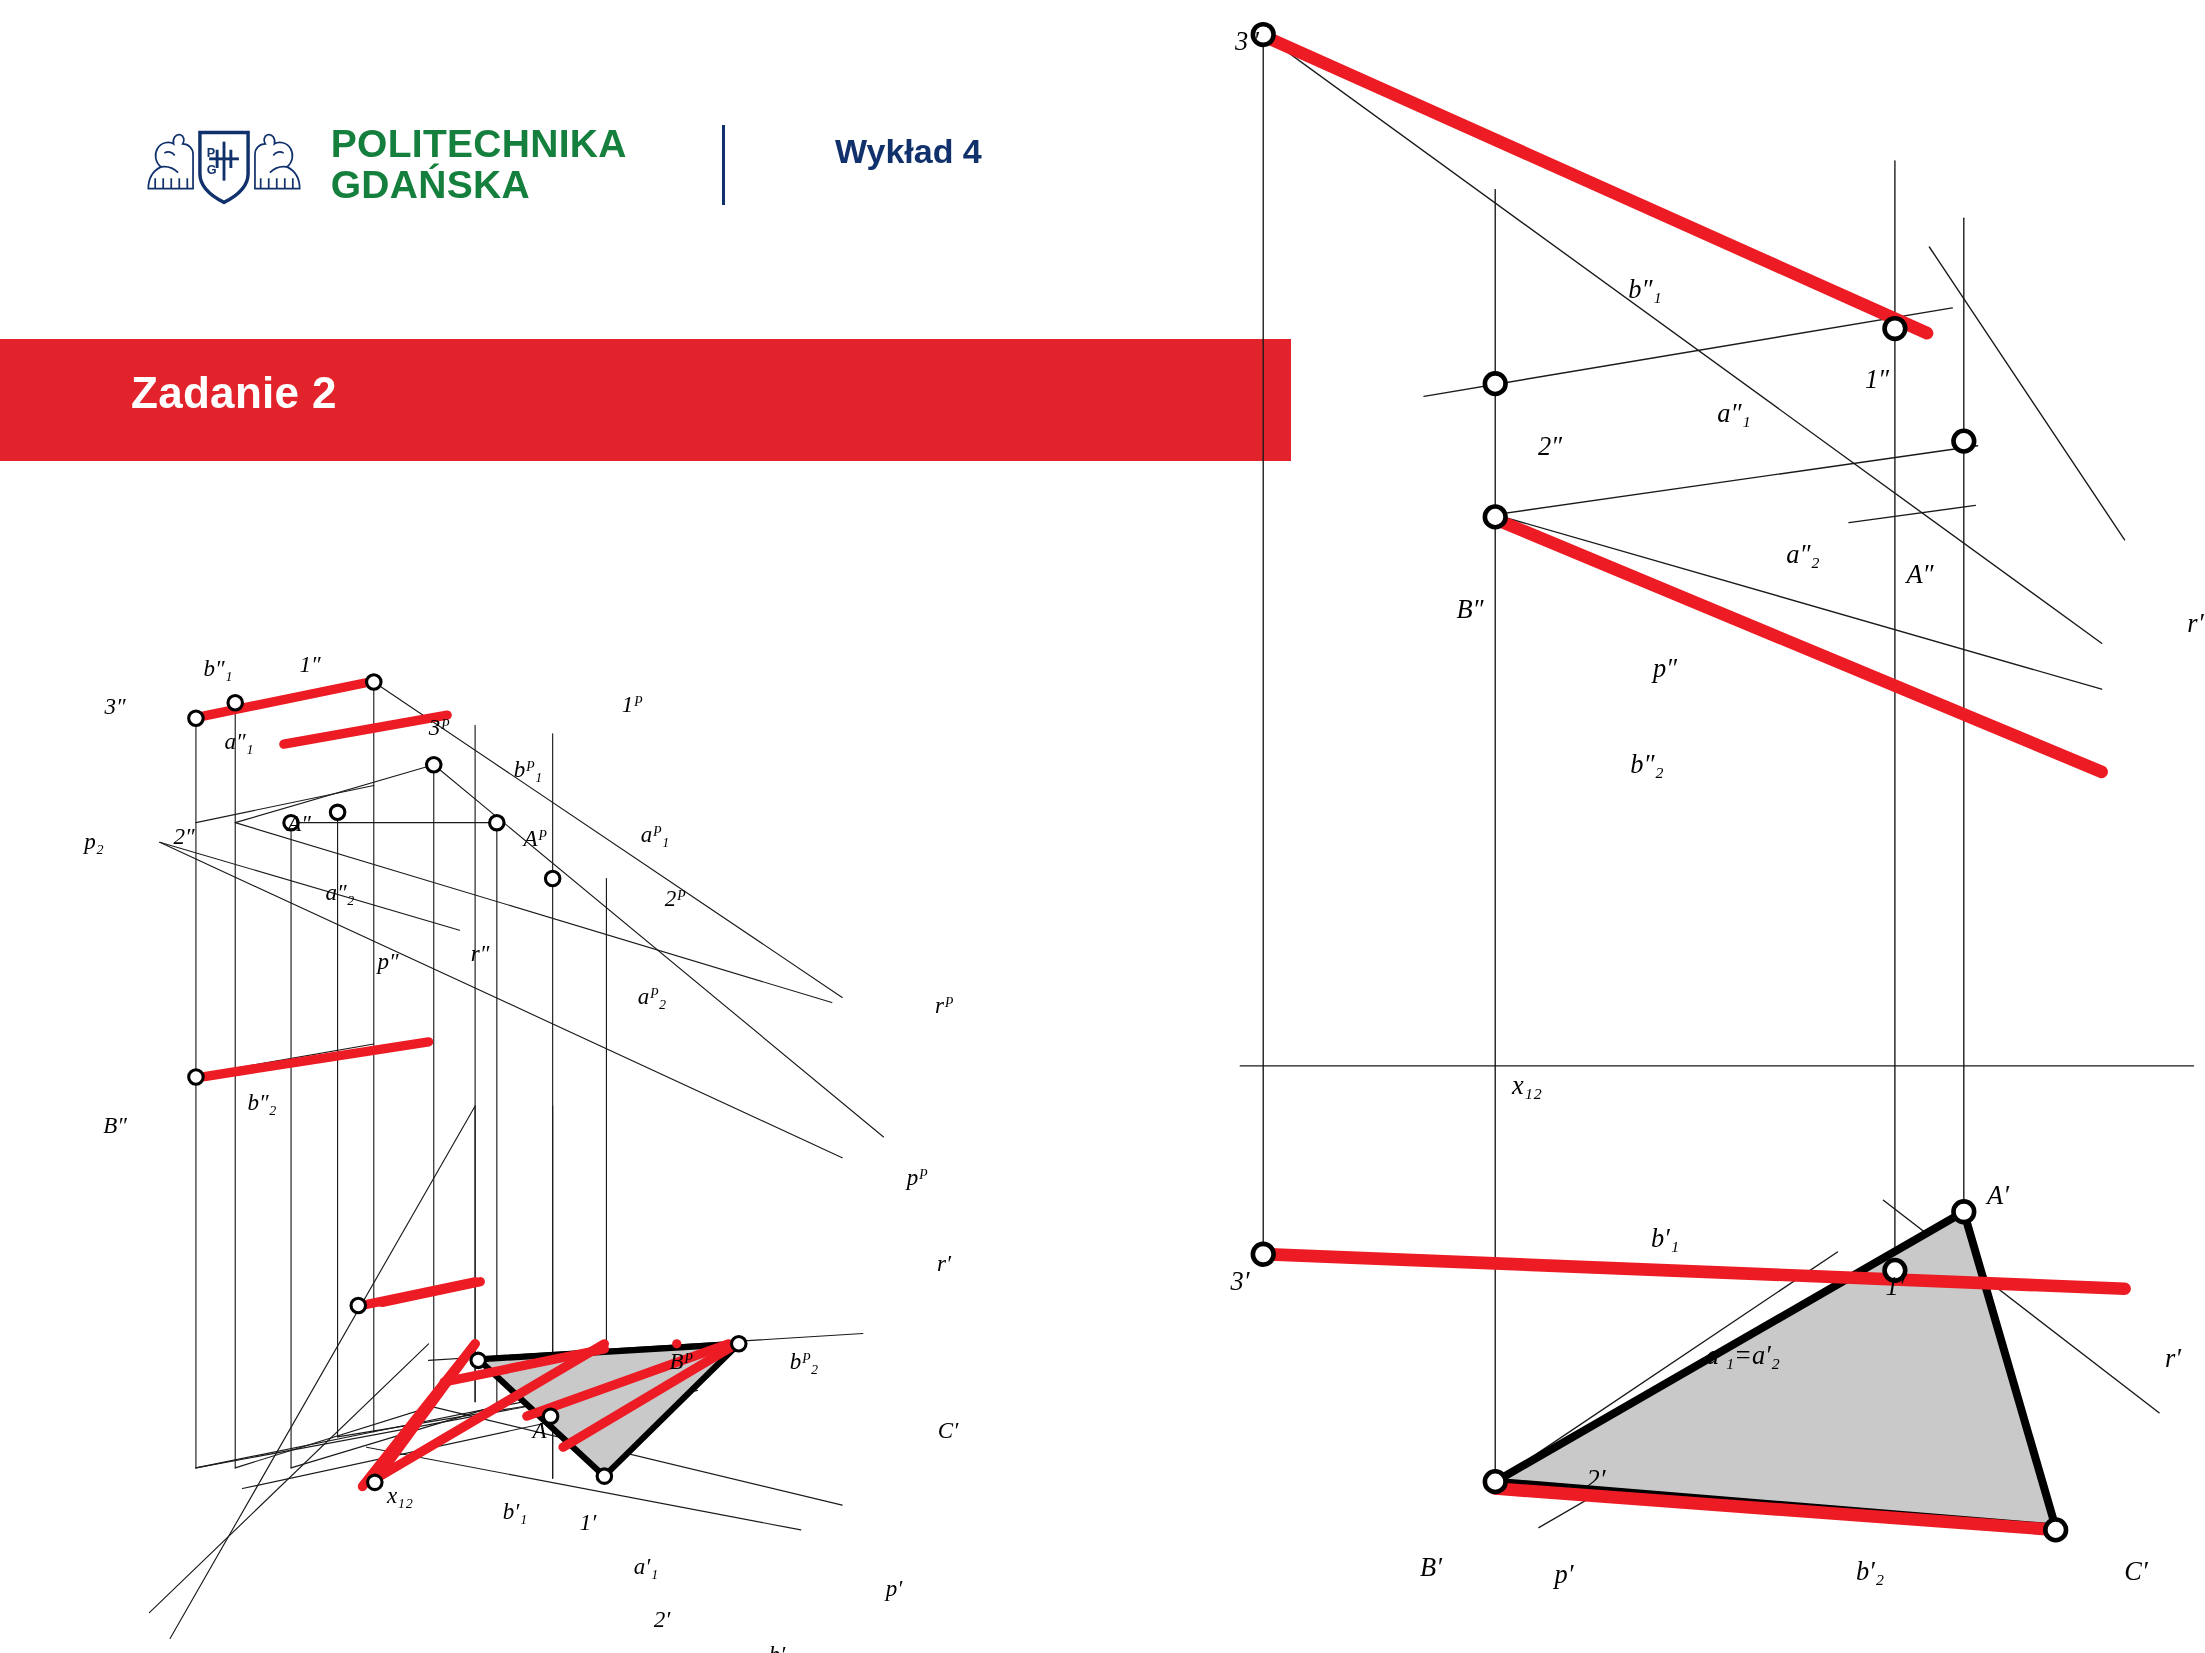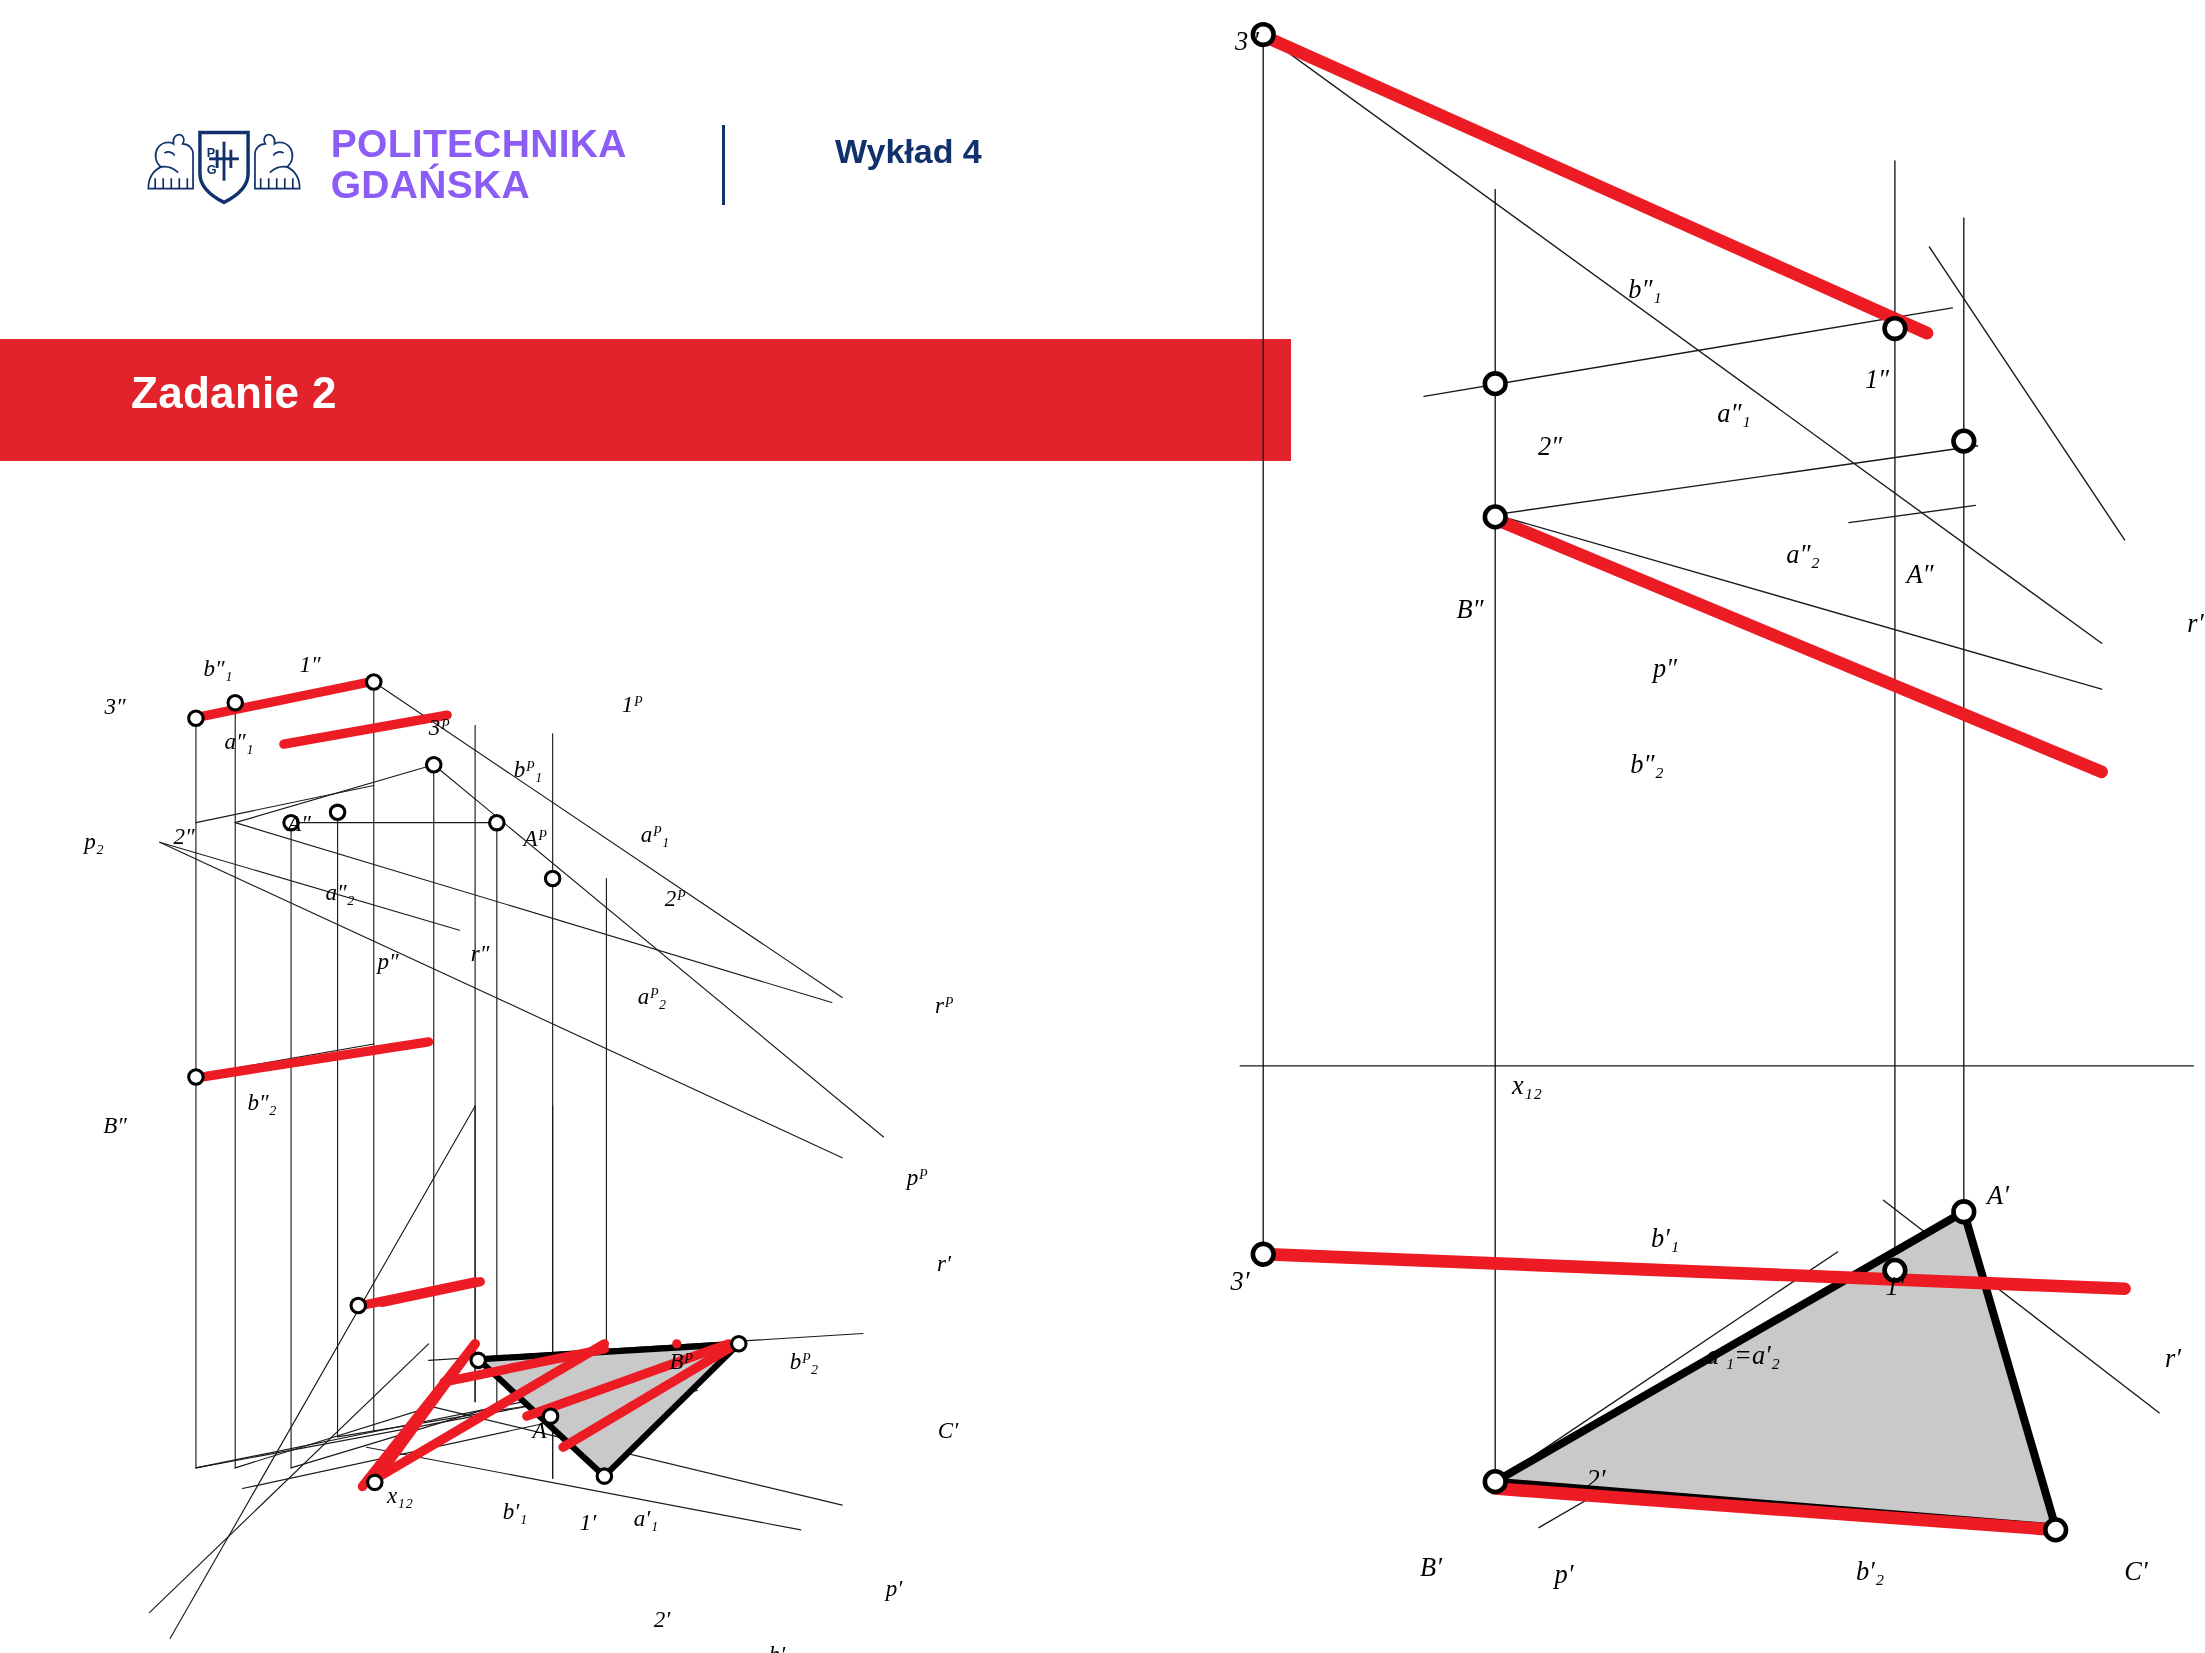--- a/index.html
+++ b/index.html
@@ -30,21 +30,21 @@
     align-items: center;
   }
   #crest {
     width: 172px;
     height: 86px;
     position: relative;
     margin-right: 20.7px;
   }
   #crest svg { display:block; }
   #uni-name {
-    color: #8b5cf6;
+    color: #15803d;
     font-weight: bold;
     font-size: 39px;
     line-height: 1.06;
     letter-spacing: 0.3px;
     white-space: pre-line;
   }
   #divider {
     position: absolute;
     left: 722px;
     top: 125px;
@@ -254,21 +254,21 @@
     <div class="lbl s1" style="left: 193px; top: 482px;">b″₂</div>
     <div class="lbl s1" style="left: 848px; top: 557px;">pᴾ</div>
     <div class="lbl s1" style="left: 612px; top: 741px;">Bᴾ</div>
     <div class="lbl s1" style="left: 735px; top: 741px;">bᴾ₂</div>
     <div class="lbl s1" style="left: 875px; top: 643px;">r′</div>
     <div class="lbl s1" style="left: 473px; top: 810px;">A′</div>
     <div class="lbl s1" style="left: 879px; top: 810px;">C′</div>
     <div class="lbl s1" style="left: 331px; top: 875px;">x₁₂</div>
     <div class="lbl s1" style="left: 446px; top: 891px;">b′₁</div>
     <div class="lbl s1" style="left: 519px; top: 902px;">1′</div>
-    <div class="lbl s1" style="left: 577px; top: 898px;">a′₁</div>
+    <div class="lbl s1" style="left: 577px; top: 946px;">a′₁</div>
     <div class="lbl s1" style="left: 593px; top: 999px;">2′</div>
     <div class="lbl s1" style="left: 825px; top: 968px;">p′</div>
     <div class="lbl s1" style="left: 712px; top: 1034px;">b′₂</div>
   </div>
 
 <div id="fig-right" class="canvas">
   <svg width="1160" height="1654" viewBox="0 0 1010 1440">
     <g stroke="#1a1a1a" stroke-width="1.2" fill="none" stroke-linecap="round">
 
       <line x1="170" y1="928" x2="1000" y2="928"></line>

